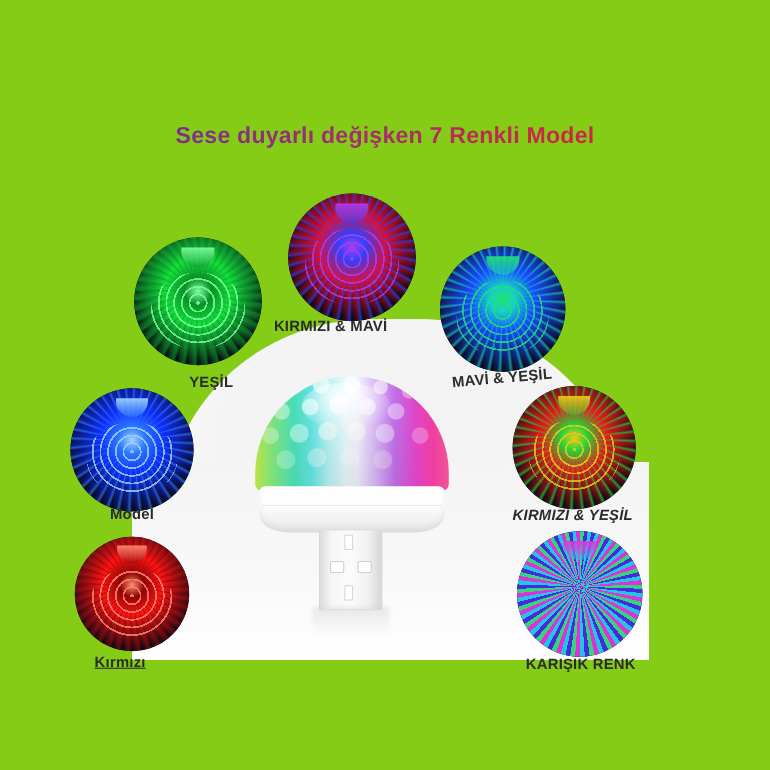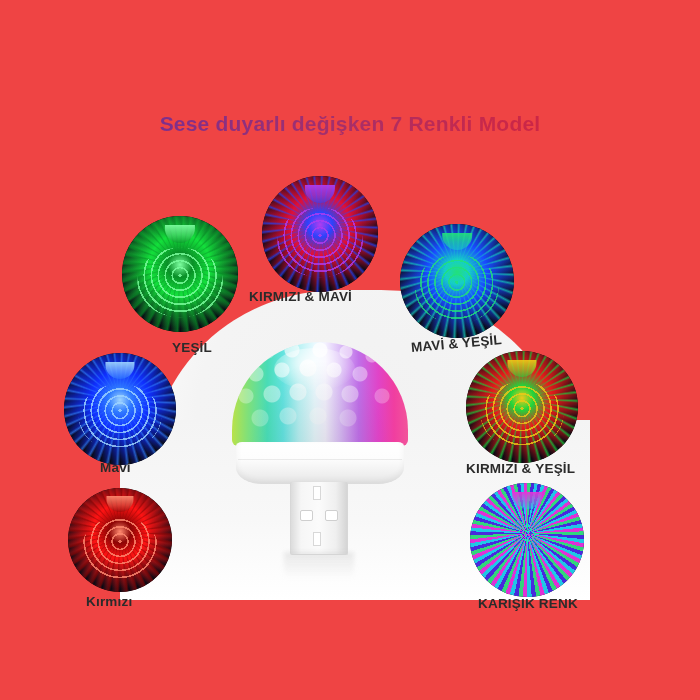--- a/index.html
+++ b/index.html
@@ -4,21 +4,21 @@
 <style>
   html, body {
     margin: 0;
     padding: 0;
     background: #ffffff;
   }
   #stage {
     position: relative;
     width: 700px;
     height: 700px;
-    background: #ef4444;
+    background: #84cc16;
     overflow: hidden;
     font-family: "Liberation Sans", sans-serif;
   }
 
   
   .backdrop {
     position: absolute;
     left: 150px;
     top: 290px;
     width: 420px;
@@ -231,35 +231,35 @@
         <div class="rings" style="background: repeating-radial-gradient(circle at 50% 40%, rgba(34, 224, 122, 0.9) 0px, rgba(34, 224, 122, 0.9) 1.6px, rgba(34, 224, 122, 0) 1.6px, rgba(34, 224, 122, 0) 7px); mask-image: radial-gradient(circle at 50% 40%, rgb(0, 0, 0) 0%, rgb(0, 0, 0) 70%, transparent 100%);"></div>
         <div class="lens" style="background: linear-gradient(rgba(34, 224, 122, 0.933), rgba(22, 208, 200, 0.533));"></div>
       </div>
       <div class="swatch-label" style="left: 411px; top: 340px; transform: rotate(-5deg); transform-origin: left center;">MAVİ &amp; YEŞİL</div>
       <div class="swatch" style="left: 64px; top: 353px; width: 112px; height: 112px;">
         <div class="core" style="background: radial-gradient(circle at 50% 42%, rgb(159, 212, 255) 0%, rgb(47, 123, 255) 14%, rgb(16, 48, 255) 34%, rgb(10, 10, 20) 72%, rgb(5, 5, 10) 100%);"></div>
         <div class="rays" style="background: repeating-conic-gradient(at 50% 44%, rgba(47, 123, 255, 0) 0deg, rgba(47, 123, 255, 0.8) 2.2deg, rgba(16, 48, 255, 0.333) 4.4deg, rgba(47, 123, 255, 0) 9deg); mask-image: radial-gradient(circle at 50% 44%, transparent 8%, rgb(0, 0, 0) 36%, rgb(0, 0, 0) 82%, transparent 100%);"></div>
         <div class="rings" style="background: repeating-radial-gradient(circle at 50% 40%, rgba(159, 212, 255, 0.9) 0px, rgba(159, 212, 255, 0.9) 1.6px, rgba(159, 212, 255, 0) 1.6px, rgba(159, 212, 255, 0) 7px); mask-image: radial-gradient(circle at 50% 40%, rgb(0, 0, 0) 0%, rgb(0, 0, 0) 70%, transparent 100%);"></div>
         <div class="lens" style="background: linear-gradient(rgba(159, 212, 255, 0.933), rgba(47, 123, 255, 0.533));"></div>
       </div>
-      <div class="swatch-label" style="left: 100px; top: 460px;">Mavi</div>
+      <div class="swatch-label" style="left: 100px; top: 460px;">Model</div>
       <div class="swatch" style="left: 466px; top: 351px; width: 112px; height: 112px;">
         <div class="core" style="background: radial-gradient(circle at 50% 42%, rgb(240, 200, 24) 0%, rgb(31, 216, 60) 14%, rgb(232, 28, 28) 34%, rgb(10, 10, 20) 72%, rgb(5, 5, 10) 100%);"></div>
         <div class="rays" style="background: repeating-conic-gradient(at 50% 44%, rgba(31, 216, 60, 0) 0deg, rgba(31, 216, 60, 0.8) 2.2deg, rgba(232, 28, 28, 0.333) 4.4deg, rgba(31, 216, 60, 0) 9deg); mask-image: radial-gradient(circle at 50% 44%, transparent 8%, rgb(0, 0, 0) 36%, rgb(0, 0, 0) 82%, transparent 100%);"></div>
         <div class="rings" style="background: repeating-radial-gradient(circle at 50% 40%, rgba(240, 200, 24, 0.9) 0px, rgba(240, 200, 24, 0.9) 1.6px, rgba(240, 200, 24, 0) 1.6px, rgba(240, 200, 24, 0) 7px); mask-image: radial-gradient(circle at 50% 40%, rgb(0, 0, 0) 0%, rgb(0, 0, 0) 70%, transparent 100%);"></div>
         <div class="lens" style="background: linear-gradient(rgba(240, 200, 24, 0.933), rgba(31, 216, 60, 0.533));"></div>
       </div>
-      <div class="swatch-label" style="left: 466px; top: 461px;">KIRMIZI &amp; YEŞİL</div>
+      <div class="swatch-label" style="left: 466px; top: 461px; font-style: italic;">KIRMIZI &amp; YEŞİL</div>
       <div class="swatch" style="left: 68px; top: 488px; width: 104px; height: 104px;">
         <div class="core" style="background: radial-gradient(circle at 50% 42%, rgb(255, 138, 112) 0%, rgb(140, 6, 6) 14%, rgb(255, 20, 20) 34%, rgb(10, 10, 20) 72%, rgb(5, 5, 10) 100%);"></div>
         <div class="rays" style="background: repeating-conic-gradient(at 50% 44%, rgba(140, 6, 6, 0) 0deg, rgba(140, 6, 6, 0.8) 2.2deg, rgba(255, 20, 20, 0.333) 4.4deg, rgba(140, 6, 6, 0) 9deg); mask-image: radial-gradient(circle at 50% 44%, transparent 8%, rgb(0, 0, 0) 36%, rgb(0, 0, 0) 82%, transparent 100%);"></div>
         <div class="rings" style="background: repeating-radial-gradient(circle at 50% 40%, rgba(255, 138, 112, 0.9) 0px, rgba(255, 138, 112, 0.9) 1.6px, rgba(255, 138, 112, 0) 1.6px, rgba(255, 138, 112, 0) 7px); mask-image: radial-gradient(circle at 50% 40%, rgb(0, 0, 0) 0%, rgb(0, 0, 0) 70%, transparent 100%);"></div>
         <div class="lens" style="background: linear-gradient(rgba(255, 138, 112, 0.933), rgba(140, 6, 6, 0.533));"></div>
       </div>
-      <div class="swatch-label" style="left: 86px; top: 594px;">Kırmızı</div>
+      <div class="swatch-label" style="left: 86px; top: 594px; text-decoration: underline;">Kırmızı</div>
       <div class="swatch" style="left: 470px; top: 483px; width: 114px; height: 114px;">
         <div class="core" style="background: radial-gradient(circle at 50% 45%, rgb(31, 208, 232) 0%, rgb(74, 42, 224) 45%, rgb(20, 10, 48) 100%);"></div>
         <div class="rays" style="background: repeating-conic-gradient(at 50% 44%, rgba(31, 208, 232, 0) 0deg, rgba(31, 208, 232, 0.8) 2.2deg, rgba(74, 42, 224, 0.333) 4.4deg, rgba(31, 208, 232, 0) 9deg); mask-image: radial-gradient(circle at 50% 44%, transparent 8%, rgb(0, 0, 0) 36%, rgb(0, 0, 0) 82%, transparent 100%); opacity: 0.35;"></div>
         <div class="rings" style="background: repeating-conic-gradient(from 12deg at 50% 45%, rgb(74, 42, 224) 0deg, rgb(74, 42, 224) 4deg, rgb(31, 208, 232) 4deg, rgb(31, 208, 232) 8deg, rgb(232, 50, 216) 8deg, rgb(232, 50, 216) 12deg, rgb(50, 224, 122) 12deg, rgb(50, 224, 122) 16deg); mask-image: radial-gradient(circle at 50% 40%, rgb(0, 0, 0) 0%, rgb(0, 0, 0) 70%, transparent 100%); width: 118%; height: 118%; top: -9%; transform: translateX(-50%); opacity: 0.95;"></div>
         <div class="lens" style="background: linear-gradient(rgba(232, 50, 216, 0.933), rgba(31, 208, 232, 0.533));"></div>
       </div>
       <div class="swatch-label" style="left: 478px; top: 596px;">KARIŞIK RENK</div>
     </div>
 
   <div class="product">

